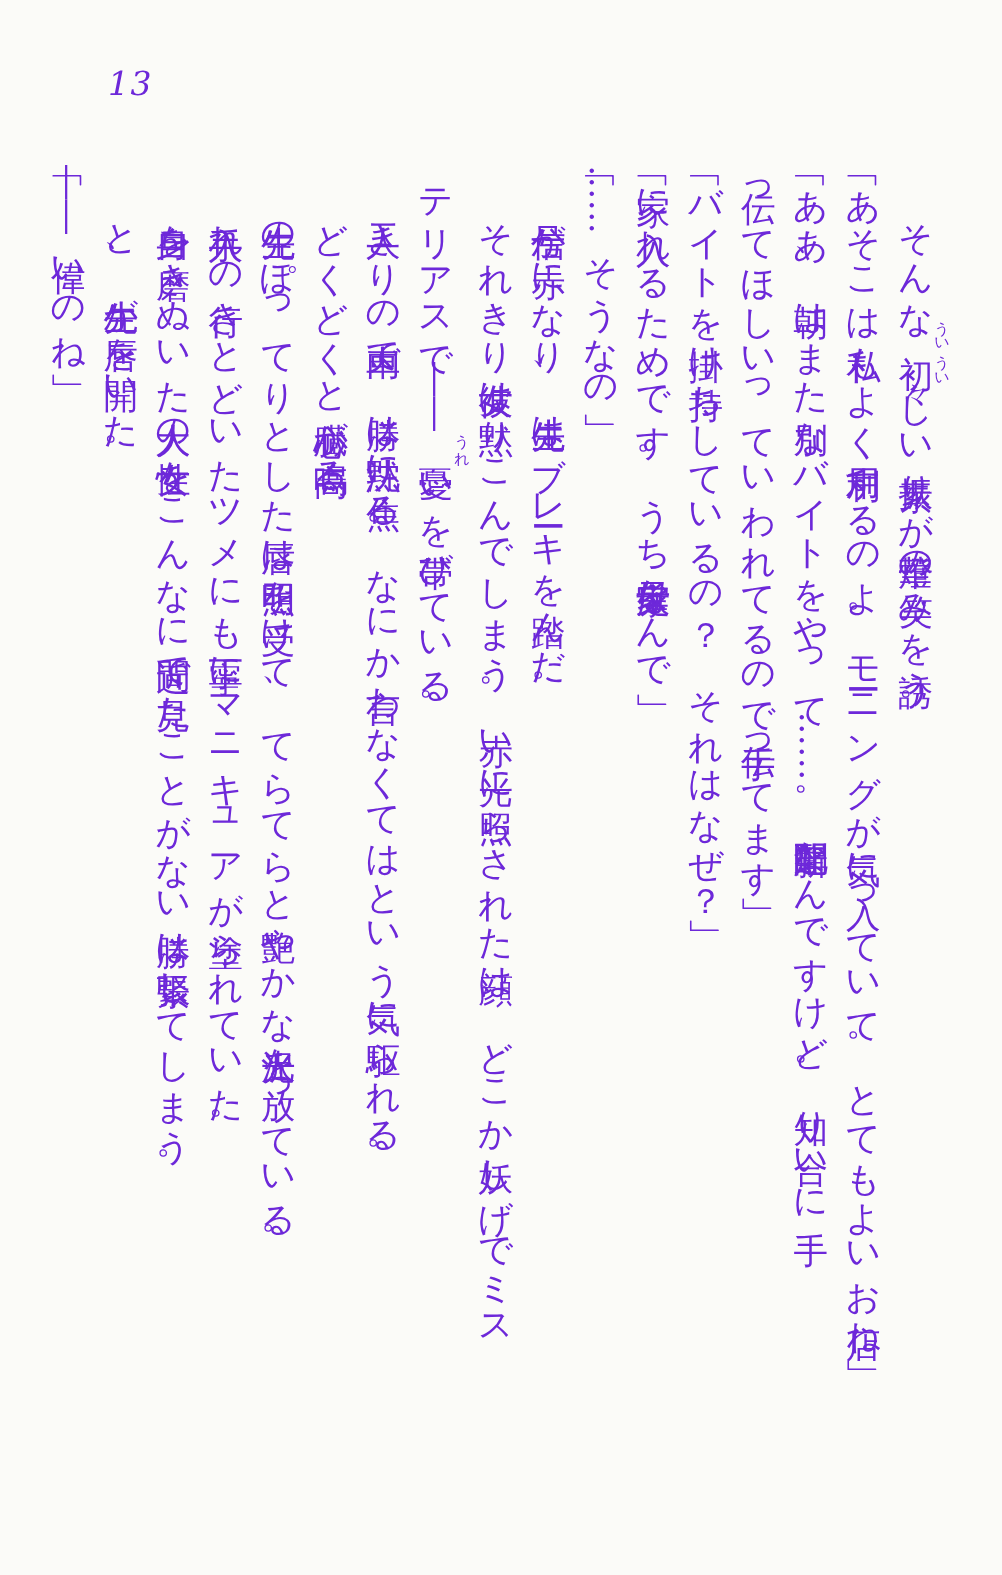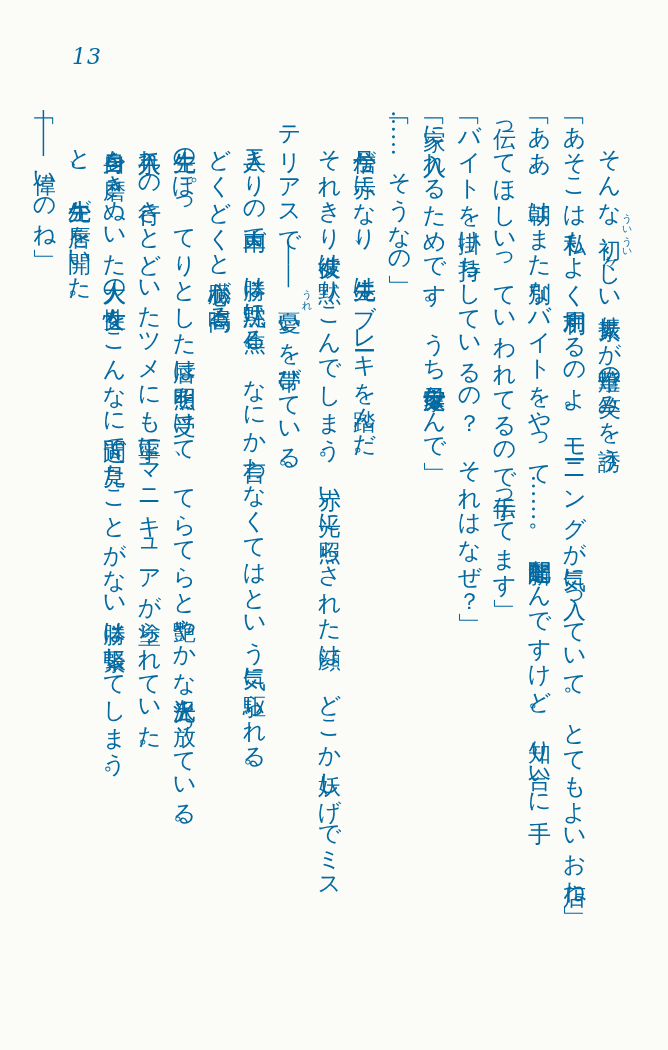--- a/index.html
+++ b/index.html
@@ -5,21 +5,21 @@
   html, body {
     margin: 0;
     padding: 0;
   }
   .page {
     position: relative;
     width: 668px;
     height: 1050px;
     background: #fbfbf8;
     font-family: "DejaVu Serif", "Liberation Serif", serif;
-    color: #0369a1;
+    color: #6d28d9;
     overflow: hidden;
   }
   .page-number {
     position: absolute;
     top: 44px;
     left: 72px;
     font-size: 22px;
     font-style: italic;
     letter-spacing: 1px;
   }

